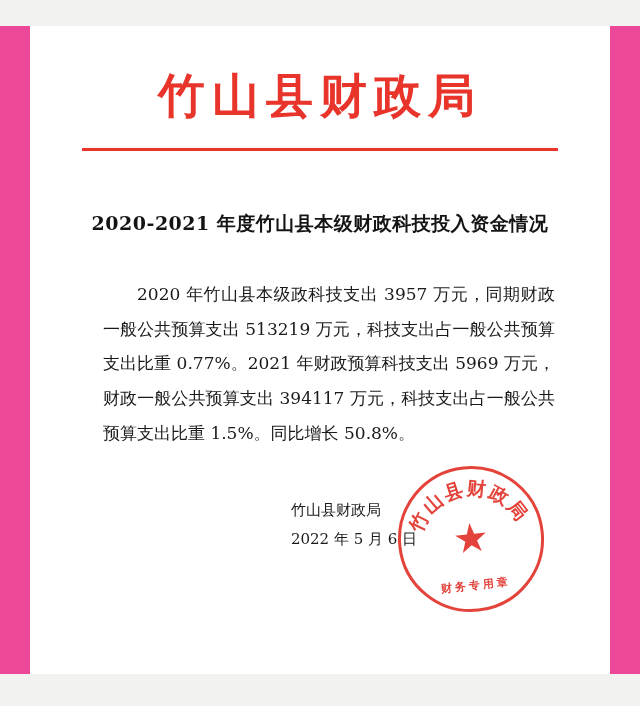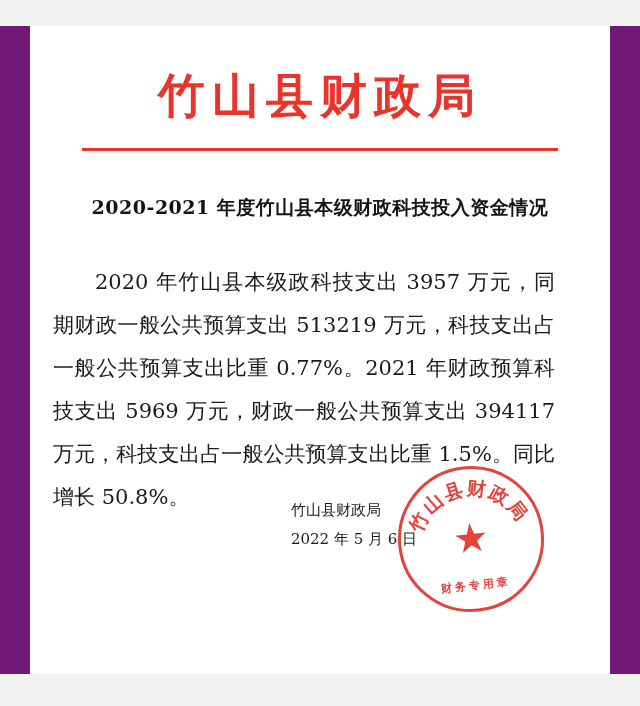--- a/index.html
+++ b/index.html
@@ -10,21 +10,21 @@
   body {
     width: 640px;
     height: 706px;
     font-family: "Liberation Serif", "DejaVu Serif", serif;
     overflow: hidden;
   }
   .page {
     position: relative;
     width: 640px;
     height: 706px;
-    background: #701a75;
+    background: #ec4899;
     box-sizing: border-box;
   }
   
   .page::before {
     content: "";
     position: absolute;
     left: 0; right: 0; top: 0;
     height: 26px;
     background: #f2f2f0;
   }
@@ -57,30 +57,30 @@
     white-space: nowrap;
   }
   .letterhead-rule {
     margin: 26px auto 0 auto;
     width: 476px;
     height: 3px;
     background: #e8342a;
   }
   .doc-title {
     text-align: center;
-    margin-top: 44px;
+    margin-top: 60px;
     font-size: 19px;
     font-weight: bold;
     color: #141414;
     letter-spacing: 0.5px;
     font-family: "DejaVu Serif", "Liberation Serif", serif;
   }
   .body-text {
-    margin: 40px 55px 0 23px;
-    font-size: 21px;
+    margin: 40px 55px 0 73px;
+    font-size: 17px;
     line-height: 2.05;
     color: #1a1a1a;
     text-align: justify;
     text-justify: inter-ideograph;
     text-indent: 2em;
     font-family: "DejaVu Serif", "Liberation Serif", serif;
   }
   .sign-block {
     position: absolute;
     left: 0;

